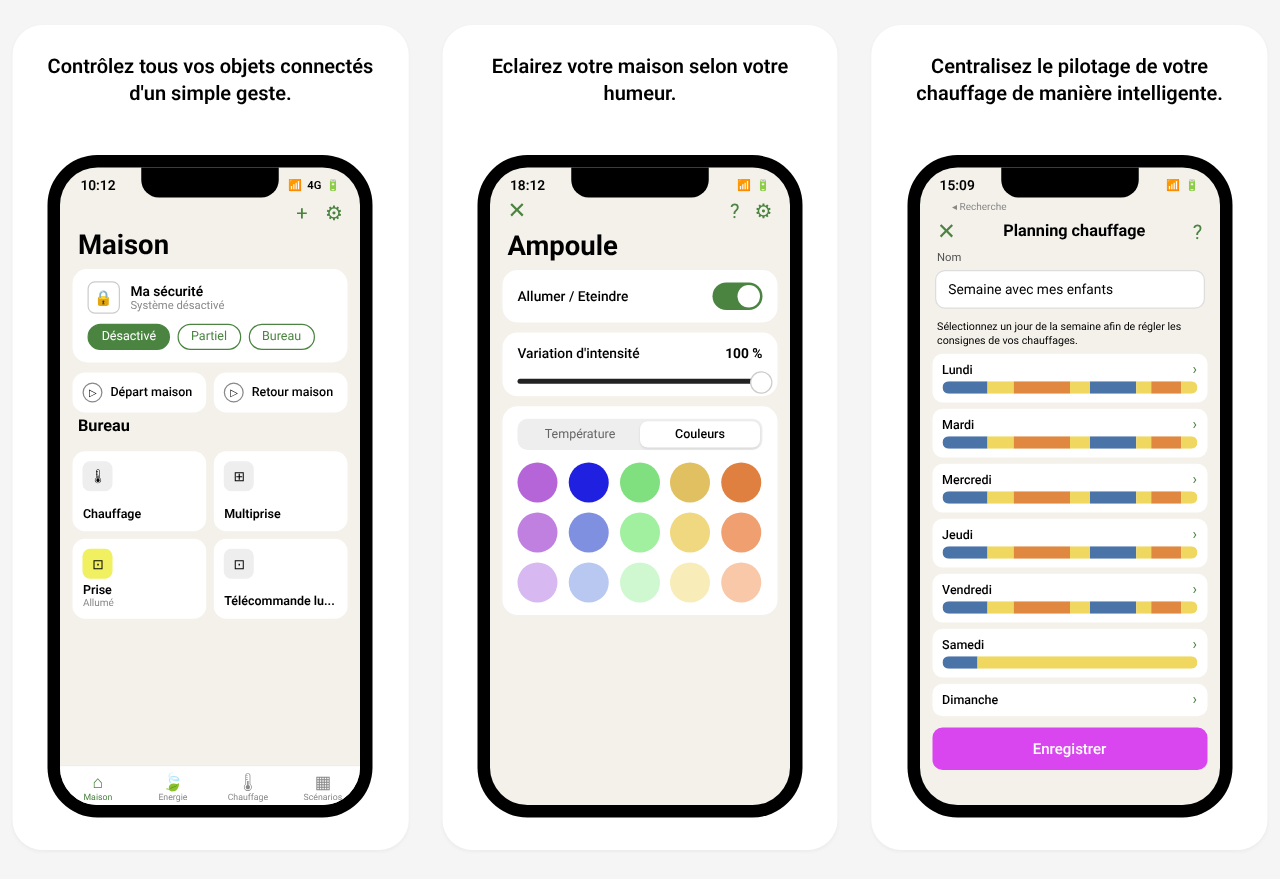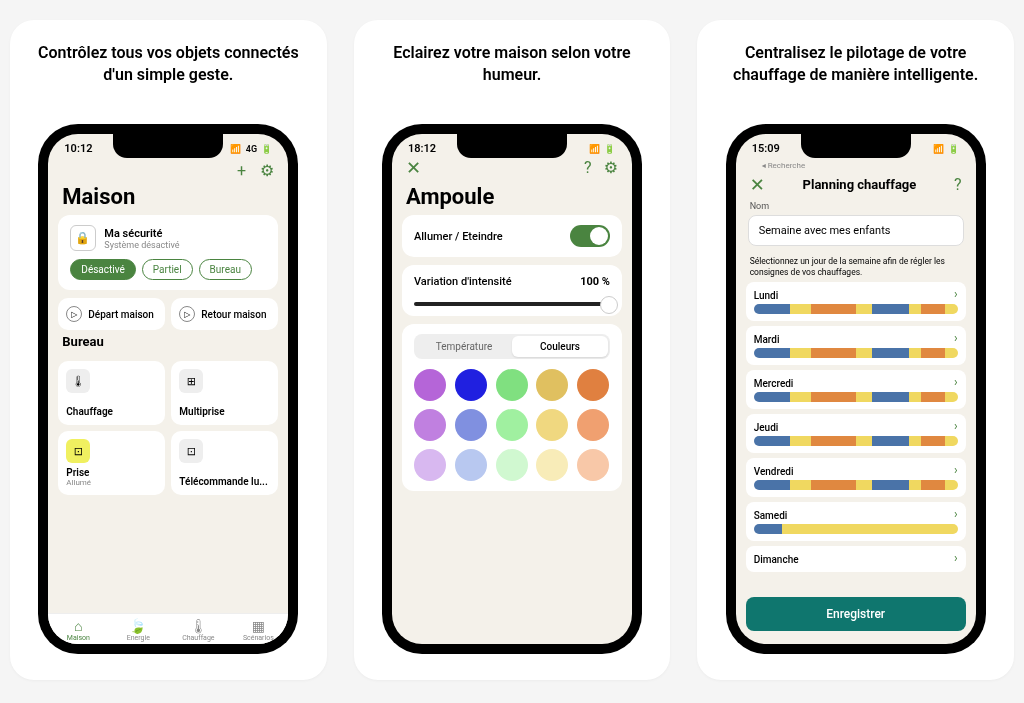--- a/index.html
+++ b/index.html
@@ -56,21 +56,21 @@
   .lbl-small { font-size: 9px; color: #555; padding: 2px 14px; }
   .input-box { margin: 2px 12px 6px; background: #fff; border: 1px solid #ddd; border-radius: 8px; padding: 8px 10px; font-size: 11px; }
   .help { font-size: 8.5px; padding: 4px 14px; line-height: 1.3; }
   .days { padding: 0 10px; }
   .day { background: #fff; border-radius: 8px; padding: 5px 8px 7px; margin-bottom: 5px; position: relative; }
   .day-top { display: flex; justify-content: space-between; align-items: flex-end; }
   .day-lbl { font-size: 10px; font-weight: 500; }
   .chev { color: #4a8440; font-size: 12px; }
   .bar { height: 10px; border-radius: 5px; display: flex; overflow: hidden; margin-top: 3px; }
   .seg-b { height: 100%; }
-  .btn-save { background: #0f766e; color: #fff; text-align: center; border-radius: 8px; padding: 10px; margin: 20px 10px 2px; font-size: 12px; font-weight: 500; }
+  .btn-save { background: #d946ef; color: #fff; text-align: center; border-radius: 8px; padding: 10px; margin: 4px 10px 2px; font-size: 12px; font-weight: 500; }
   .status-tiny { font-size: 8px; padding: 4px 26px 0; color: #888; }
 </style>
 </head>
 <body>
 
 <div class="panels">
 
   <div class="panel">
     <div class="caption">Contrôlez tous vos objets connectés d'un simple geste.</div>
     <div class="phone">

